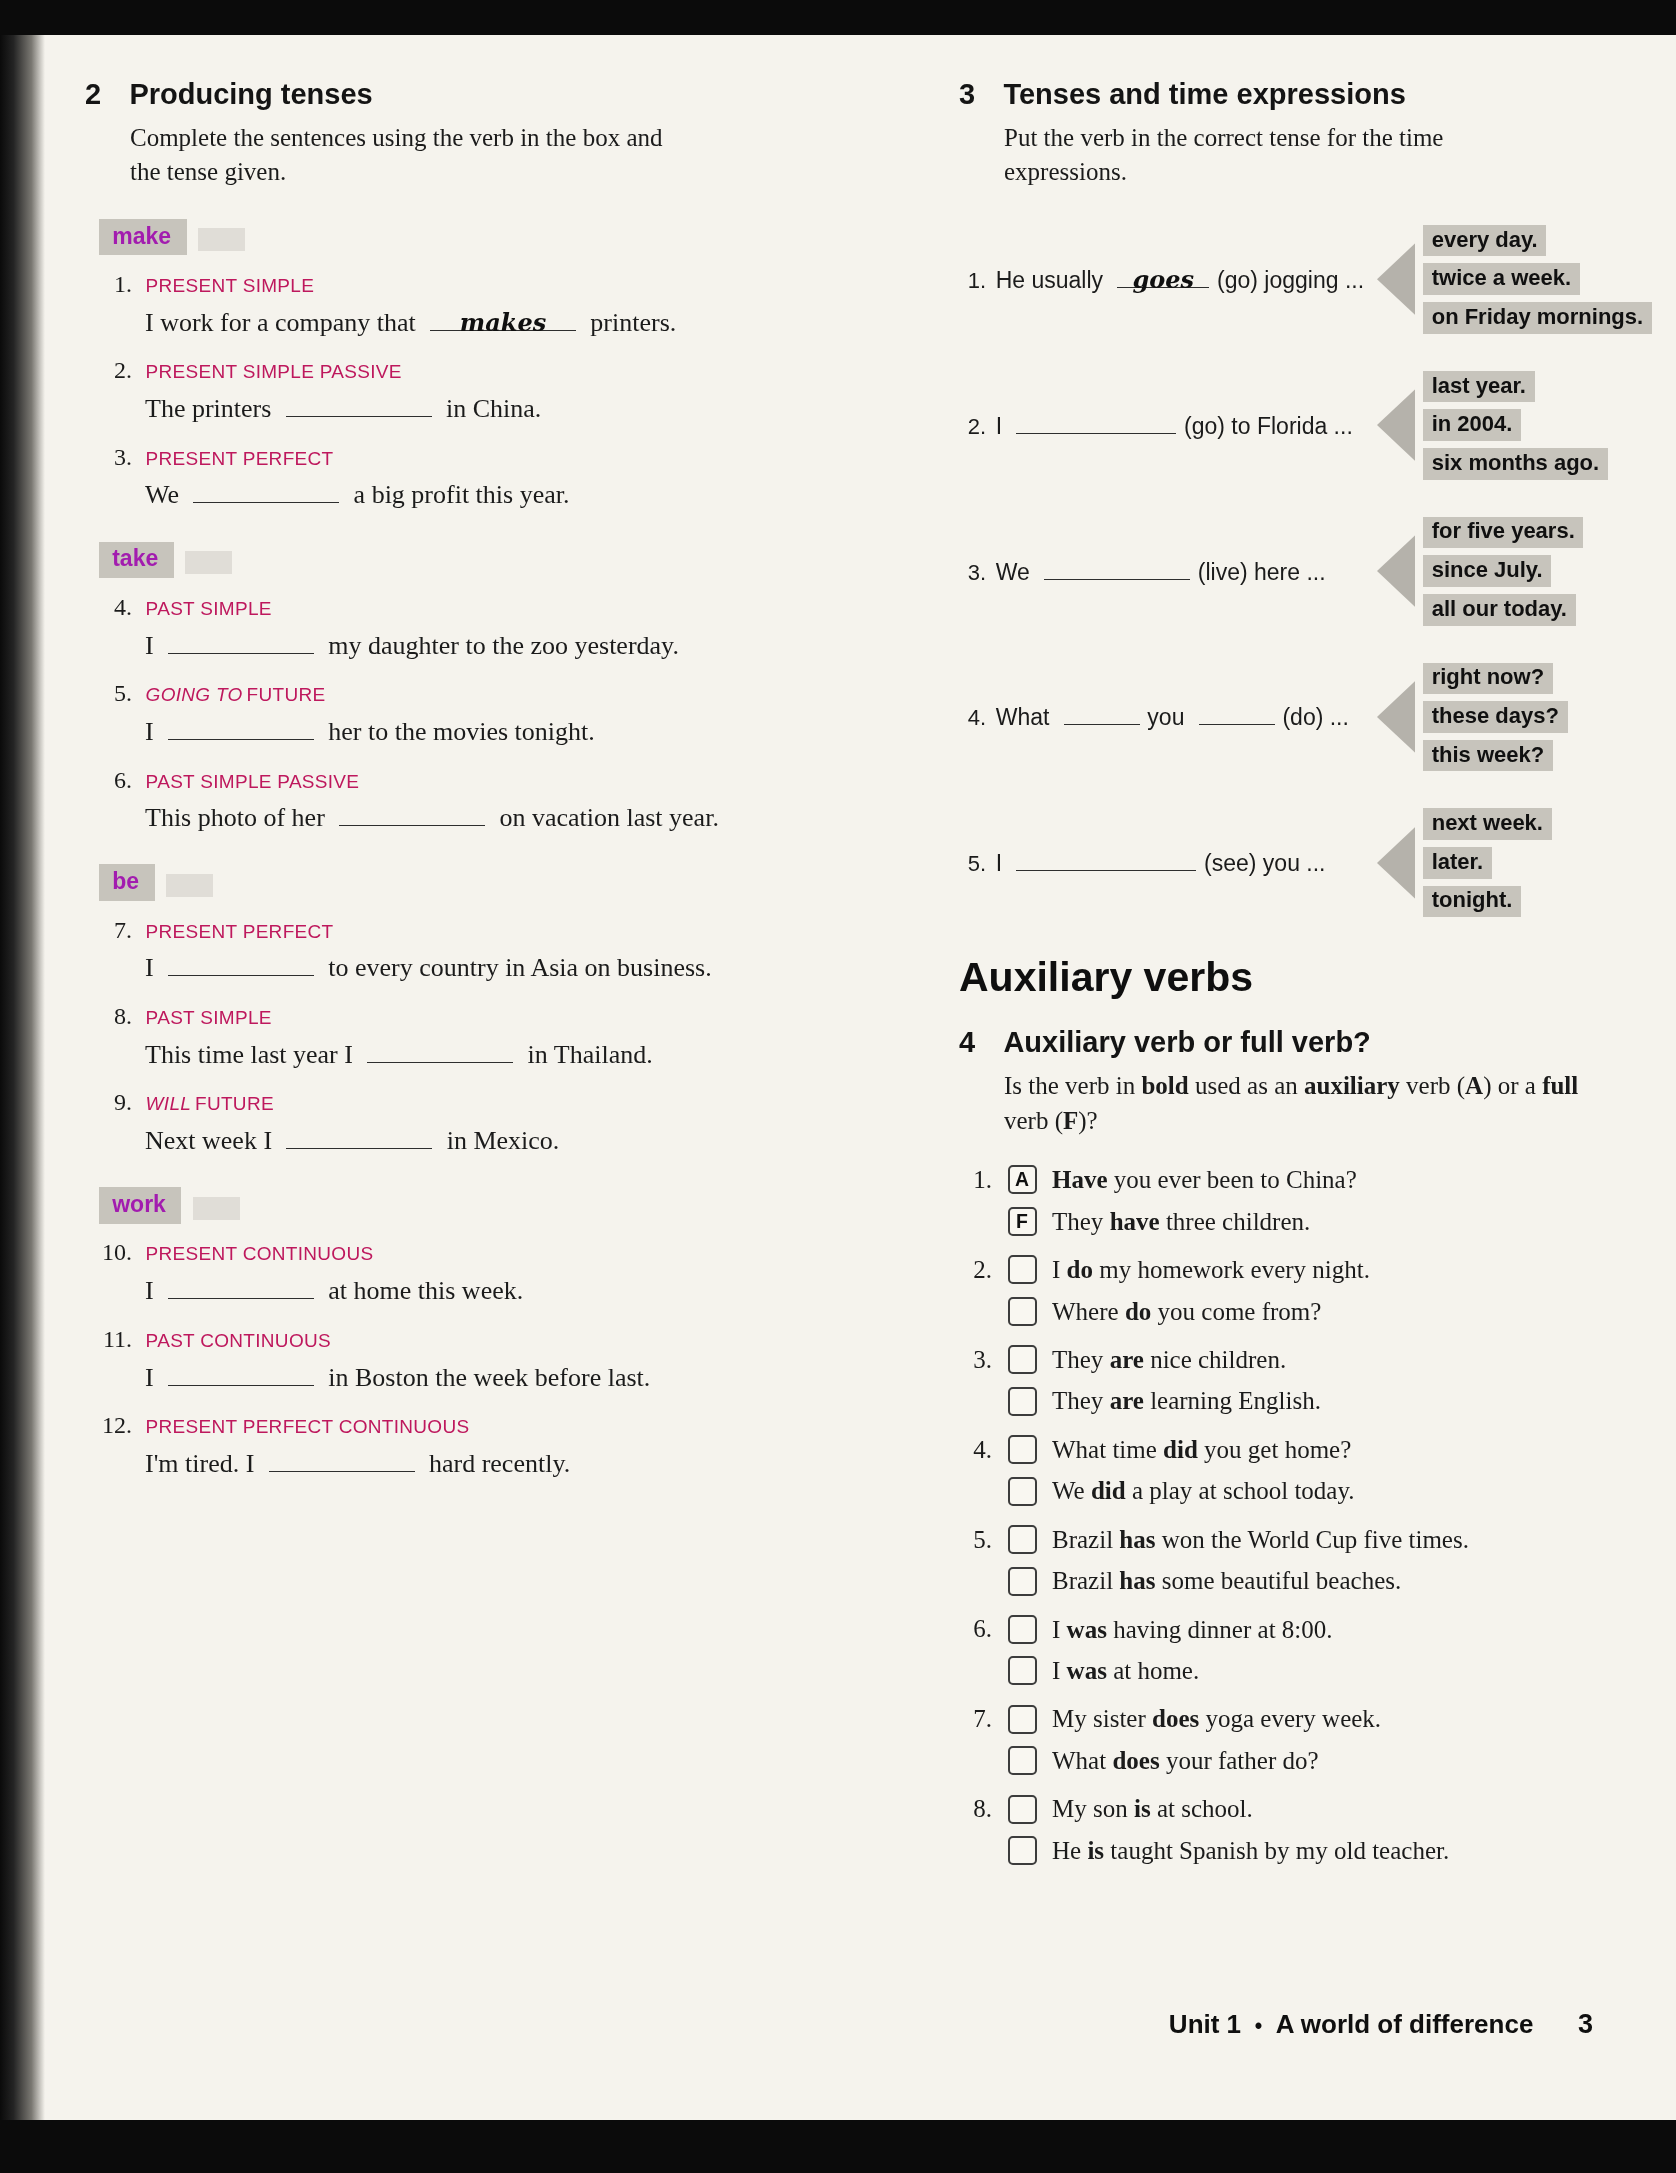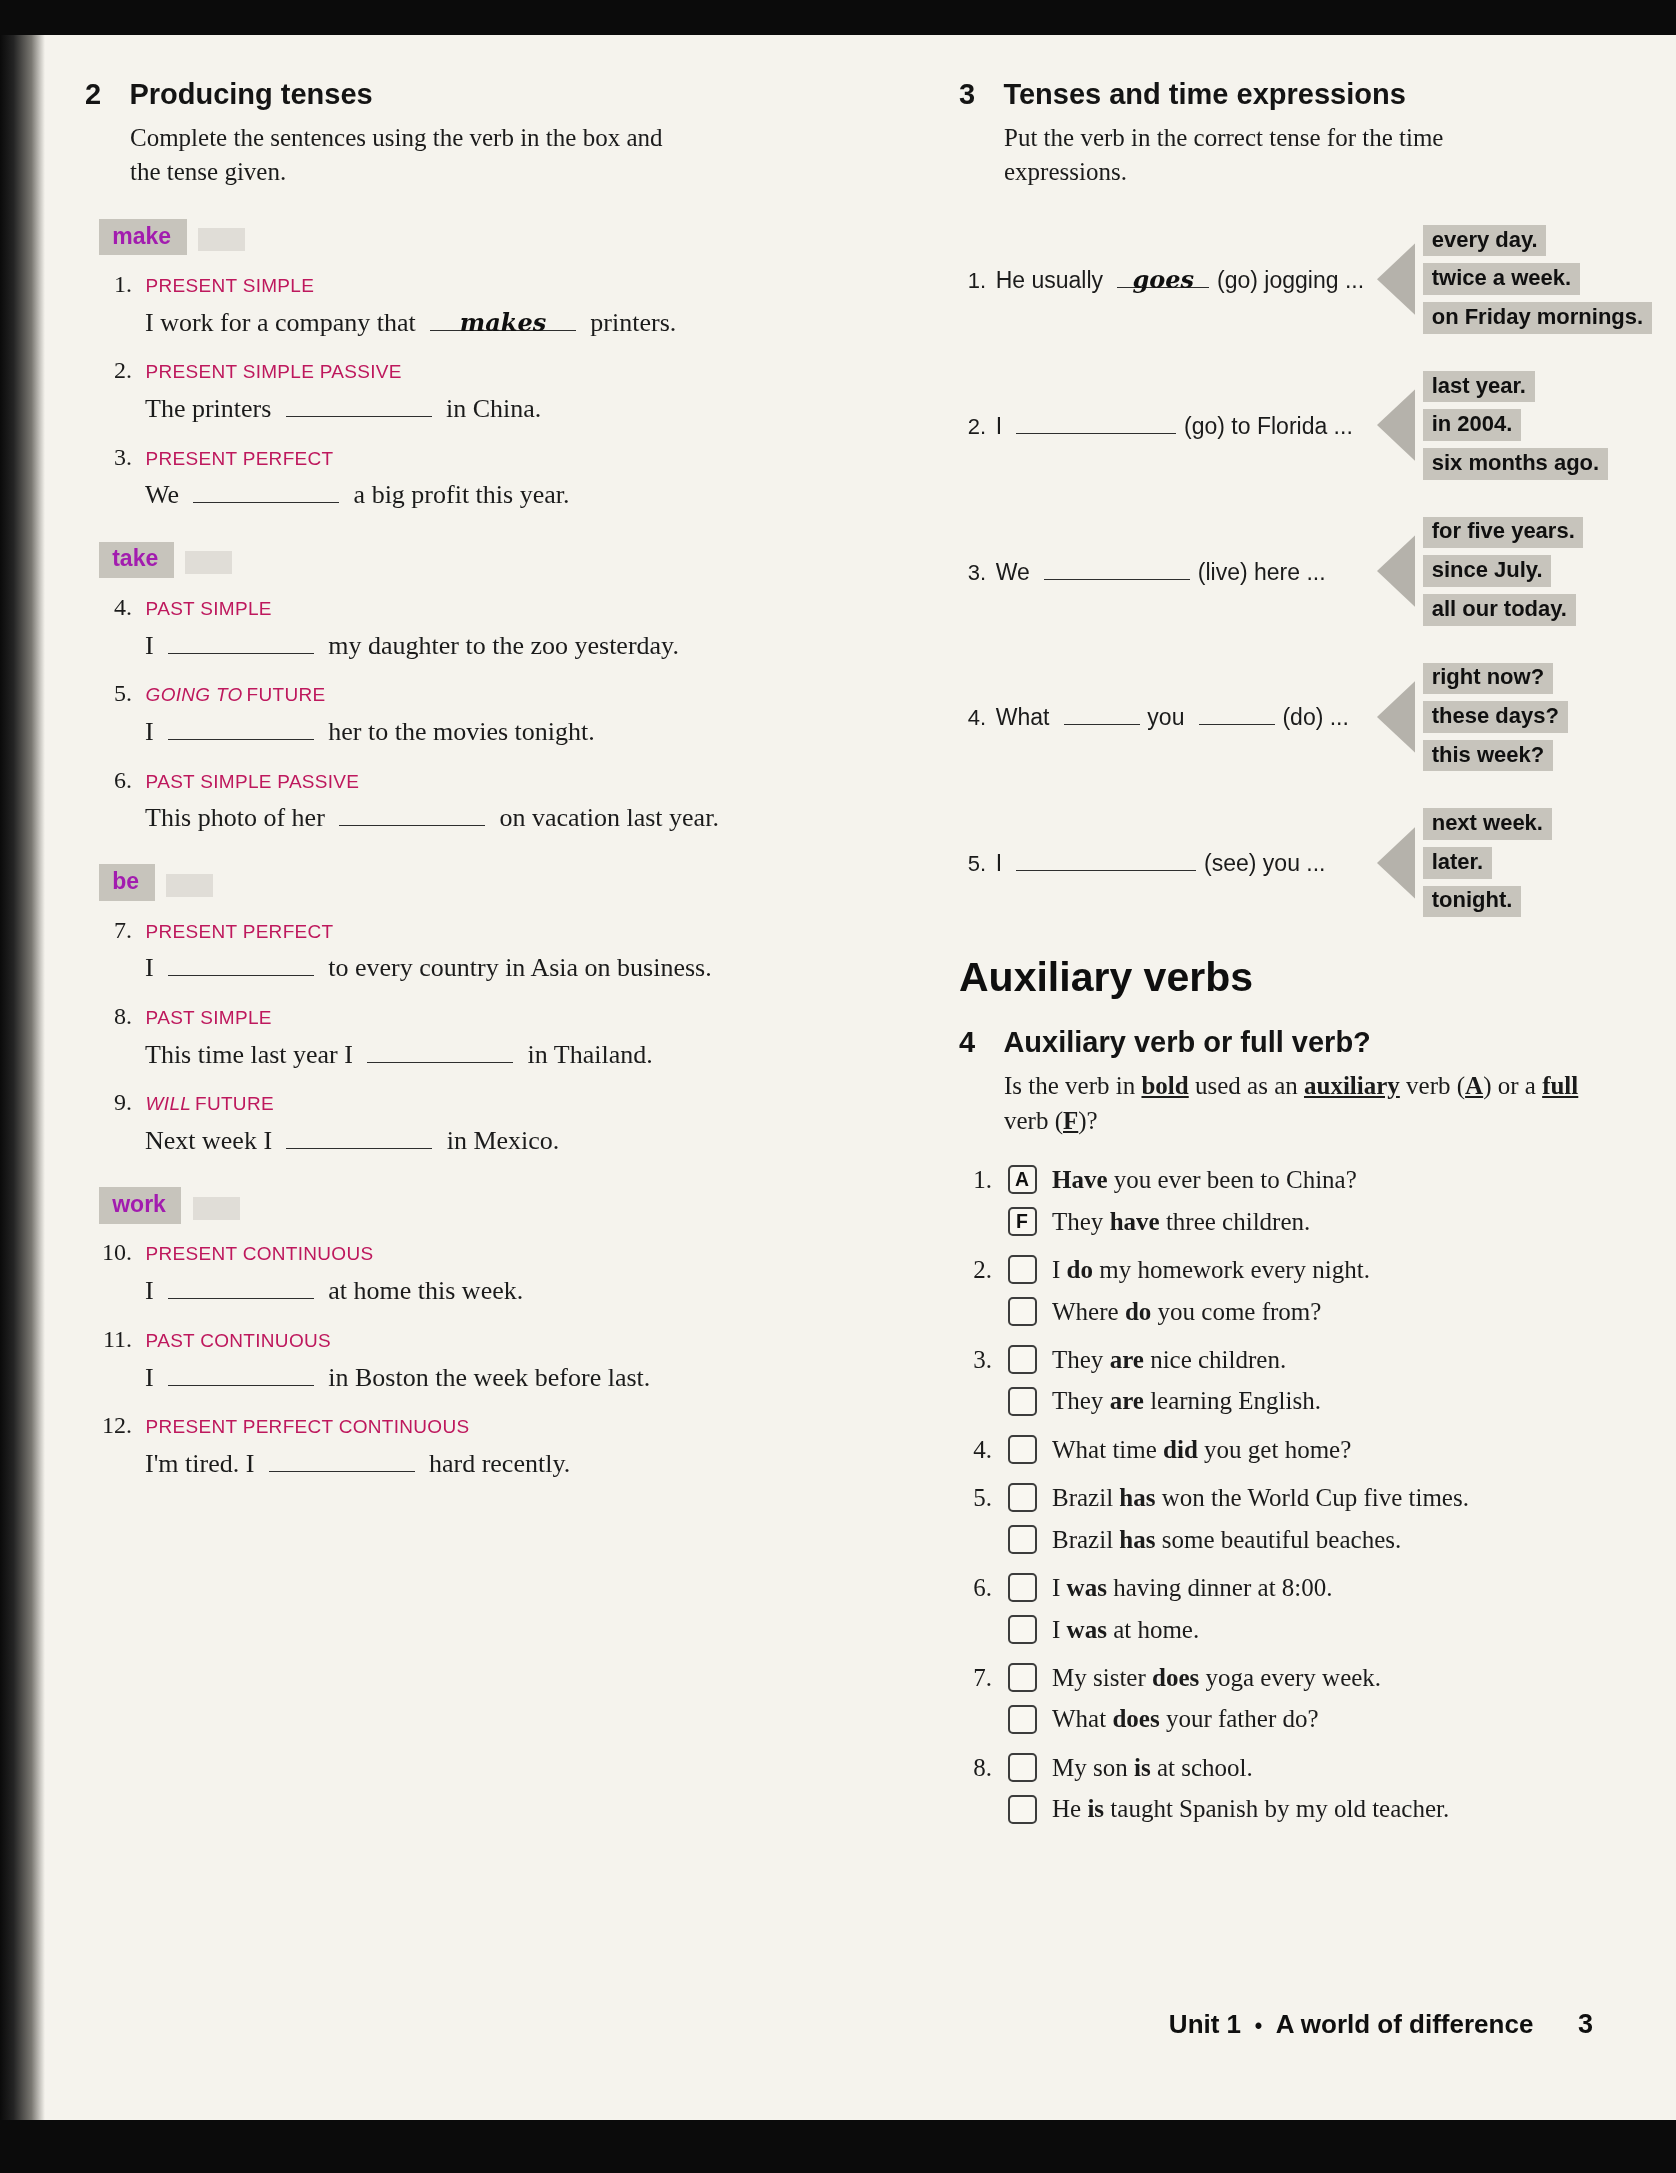--- a/index.html
+++ b/index.html
@@ -20,21 +20,21 @@
   .col-left { left: 85px; width: 842px; }
   .col-right { left: 959px; width: 695px; }
 
   .section-head { display: flex; gap: 19.4px; align-items: baseline;
     font-family: "Liberation Sans", sans-serif; font-weight: bold; font-size: 29px; color: #141414; }
   .sec-num { min-width: 25px; }
   .instructions { font-size: 25px; line-height: 1.38; margin: 9.7px 0 0 45px; }
   .instr-ex2 { width: 568px; }
   .instr-ex3 { width: 543px; }
   .instr-ex4 { width: 606px; }
-  .instructions b { font-weight: bold; text-decoration: underline; }
+  .instructions b { font-weight: bold; }
 
   
   #ex2-groups { margin-top: 9.7px; }
   .verb-box-row { margin: 29px 0 15.5px 13.6px; }
   .verb-box { display: inline-block; background: var(--highlight, #c7c4bc); padding: 3.9px 15.5px 5.8px 13.6px;
     font-family: "Liberation Sans", sans-serif; font-weight: bold; font-size: 23px; color: #a21caf; }
   .verb-smudge { display: inline-block; width: 47px; height: 23px; background: var(--highlight, #c7c4bc);
     opacity: .45; margin-left: 11.6px; vertical-align: middle; }
   .ex2-item { margin-bottom: 17.5px; }
   .tense-row { display: flex; align-items: baseline; gap: 13.6px; }
@@ -304,20 +304,25 @@
             <span class="checkbox"></span>
             <span class="ex4-sentence sentence">They <b class="bold-verb">are</b> learning English.</span>
           </div>
         </div>
         <div class="ex4-item">
           <div class="ex4-line">
             <span class="item-num ex4-num">4.</span>
             <span class="checkbox"></span>
             <span class="ex4-sentence sentence">What time <b class="bold-verb">did</b> you get home?</span>
           </div>
+          <div class="ex4-line">
+            <span class="item-num ex4-num"></span>
+            <span class="checkbox"></span>
+            <span class="ex4-sentence sentence">We <b class="bold-verb">did</b> a play at school today.</span>
+          </div>
         </div>
         <div class="ex4-item">
           <div class="ex4-line">
             <span class="item-num ex4-num">5.</span>
             <span class="checkbox"></span>
             <span class="ex4-sentence sentence">Brazil <b class="bold-verb">has</b> won the World Cup five times.</span>
           </div>
           <div class="ex4-line">
             <span class="item-num ex4-num"></span>
             <span class="checkbox"></span>

